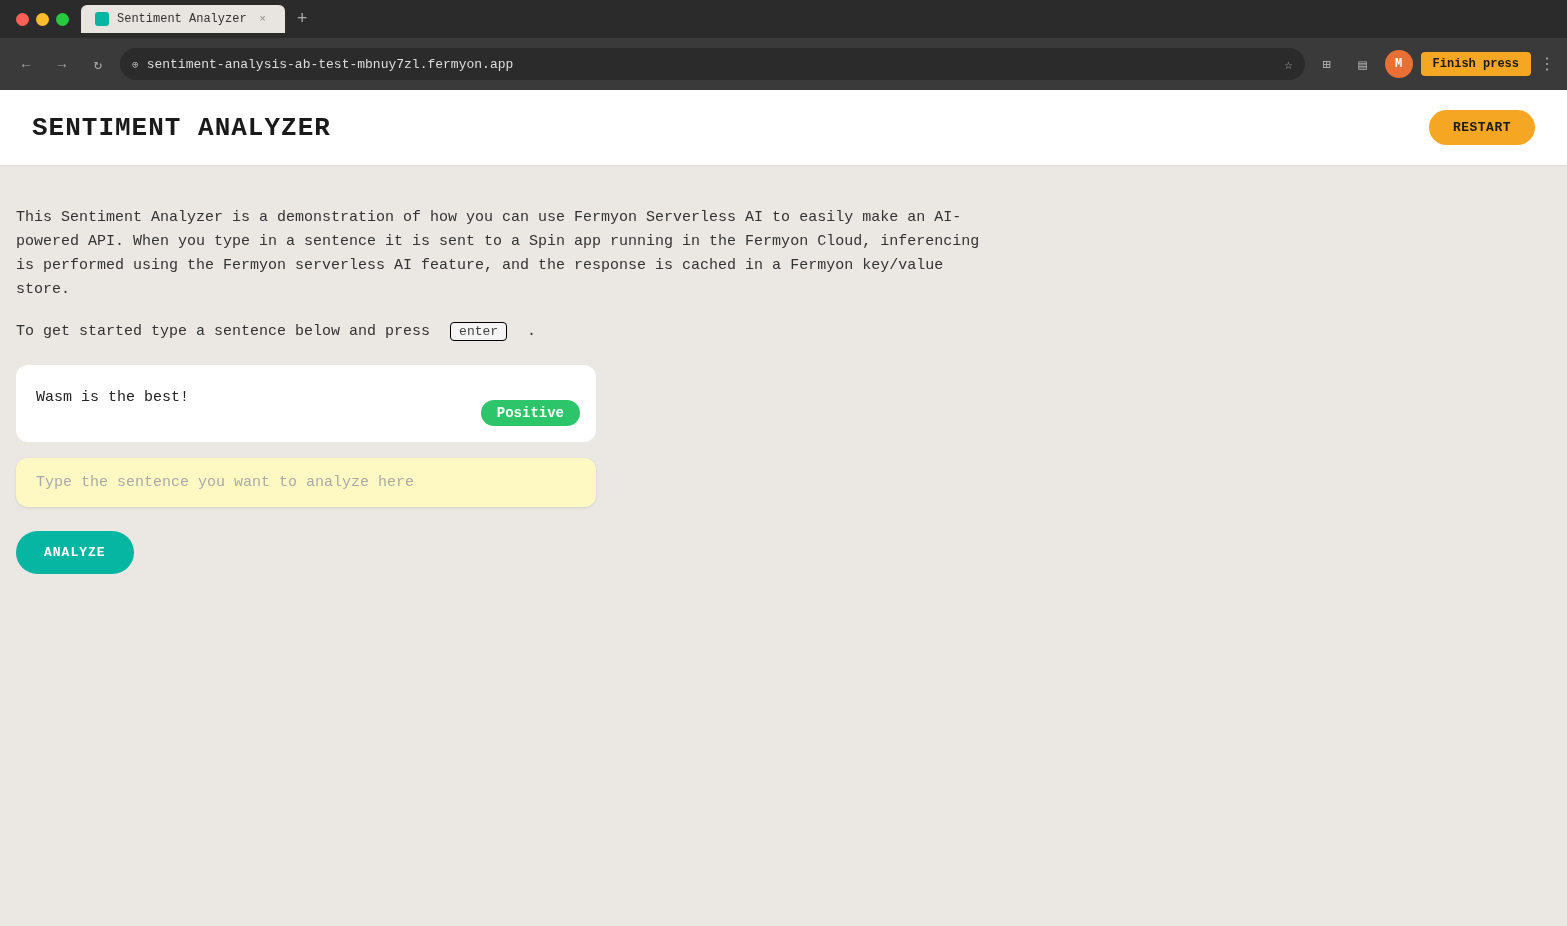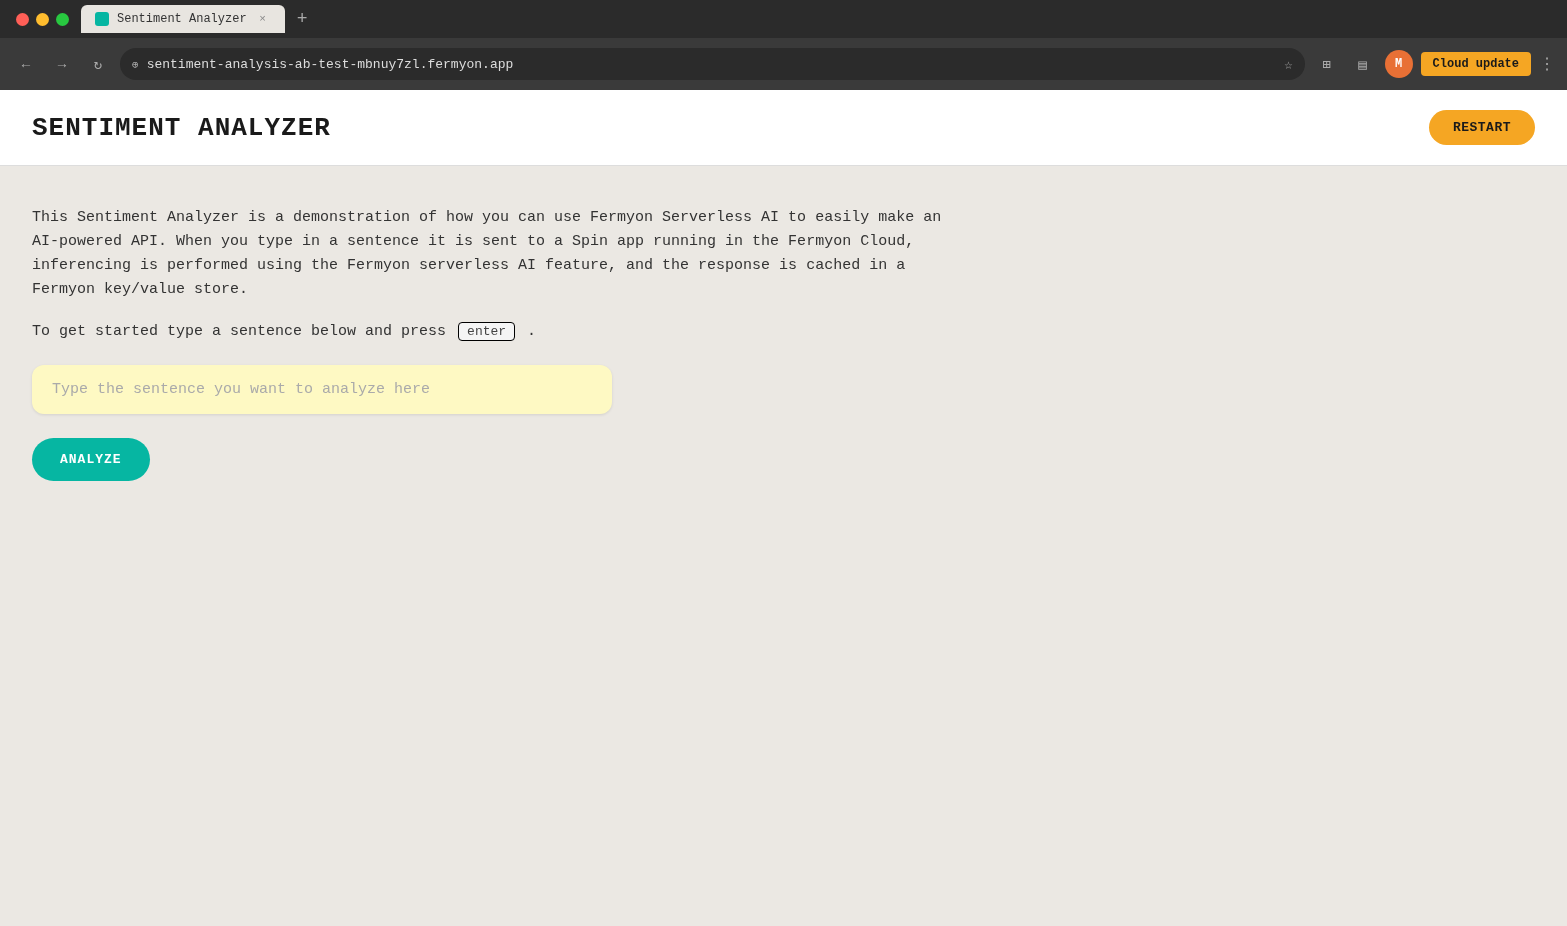--- a/index.html
+++ b/index.html
@@ -217,21 +217,21 @@
       border: none;
       border-radius: 20px;
       padding: 10px 24px;
       font-size: 13px;
       font-weight: 700;
       cursor: pointer;
       letter-spacing: 0.5px;
     }
 
     .app-main {
-      padding: 40px 32px;
+      padding: 40px 16px;
       max-width: 1000px;
     }
 
     .description {
       color: #333;
       line-height: 1.6;
       font-size: 15px;
       margin-bottom: 20px;
     }
 
@@ -241,21 +241,21 @@
       font-size: 15px;
       margin-bottom: 20px;
     }
 
     .instruction {
       color: #333;
       font-size: 15px;
       margin-bottom: 24px;
       display: flex;
       align-items: center;
-      gap: 12px;
+      gap: 20px;
     }
 
     .enter-key {
       display: inline-block;
       border: 1px solid #000000;
       border-radius: 4px;
       padding: 1px 8px;
       font-size: 13px;
       color: #444;
       background: #f5f5f5;
@@ -350,40 +350,44 @@
     <div class="nav-btn">↻</div>
     <div class="address-bar">
       <span class="lock-icon">⊕</span>
       <span class="address-text">sentiment-analysis-ab-test-mbnuy7zl.fermyon.app</span>
       <span class="star-icon">☆</span>
     </div>
     <div class="toolbar-actions">
       <div class="toolbar-icon-btn">⊞</div>
       <div class="toolbar-icon-btn">▤</div>
       <div class="user-avatar">M</div>
-      <button class="finish-update-btn">Cloud update</button>
+      <button class="finish-update-btn">Finish press</button>
       <span class="menu-dots">⋮</span>
     </div>
   </div>
 </div>
 
 <div class="app-container">
   <div class="app-header">
     <h1 class="app-title">SENTIMENT ANALYZER</h1>
     <button class="restart-btn">RESTART</button>
   </div>
 
   <div class="app-main">
     <p class="description">This Sentiment Analyzer is a demonstration of how you can use Fermyon Serverless AI to easily make an AI-powered API. When you type in a sentence it is sent to a Spin app running in the Fermyon Cloud, inferencing is performed using the Fermyon serverless AI feature, and the response is cached in a Fermyon key/value store.</p>
     <p class="instruction">
       <span>To get started type a sentence below and press</span>
       <span class="enter-key">enter</span>
       <span>.</span>
     </p>
 
+    <div class="result-card">
+      <p class="result-text">Wasm is the best!</p>
+      <span class="sentiment-badge positive">Positive</span>
+    </div>
 
     <div class="input-area">
       <input type="text" class="sentence-input" placeholder="Type the sentence you want to analyze here" style="">
     </div>
 
     <button class="analyze-btn">ANALYZE</button>
   </div>
 </div>
 
 </body></html>

